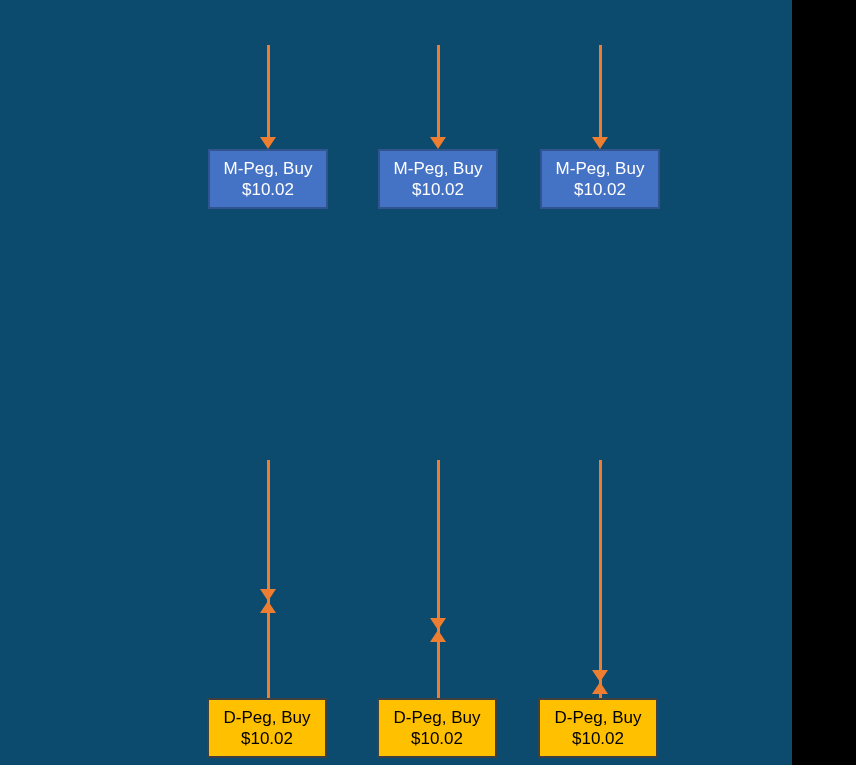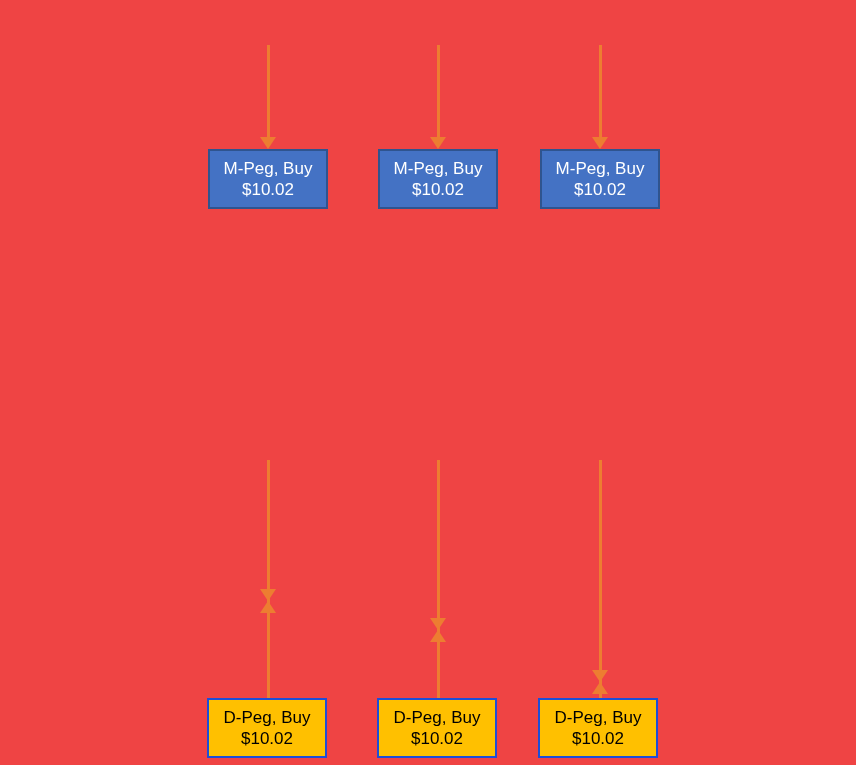--- a/index.html
+++ b/index.html
@@ -3,23 +3,23 @@
 <meta charset="utf-8">
 <title>Diagram</title>
 <style>
   html, body {
     margin: 0;
     padding: 0;
     background: #000000;
   }
   .canvas {
     position: relative;
-    width: 856px;
+    width: 792px;
     height: 765px;
-    background: #ef4444;
+    background: #0c4a6e;
     overflow: hidden;
     font-family: "Liberation Sans", sans-serif;
   }
   .node {
     position: absolute;
     width: 120px;
     height: 60px;
     box-sizing: border-box;
     display: flex;
     flex-direction: column;
@@ -29,21 +29,21 @@
     font-size: 17px;
     line-height: 21px;
   }
   .node.mpeg {
     background: #4472C4;
     border: 2px solid #2F548F;
     color: #FFFFFF;
   }
   .node.dpeg {
     background: #FFC000;
-    border: 2px solid #1d4ed8;
+    border: 2px solid #404040;
     color: #000000;
   }
   .vline {
     position: absolute;
     width: 3px;
     background: #ED7D31;
   }
   .head {
     position: absolute;
     width: 0;

